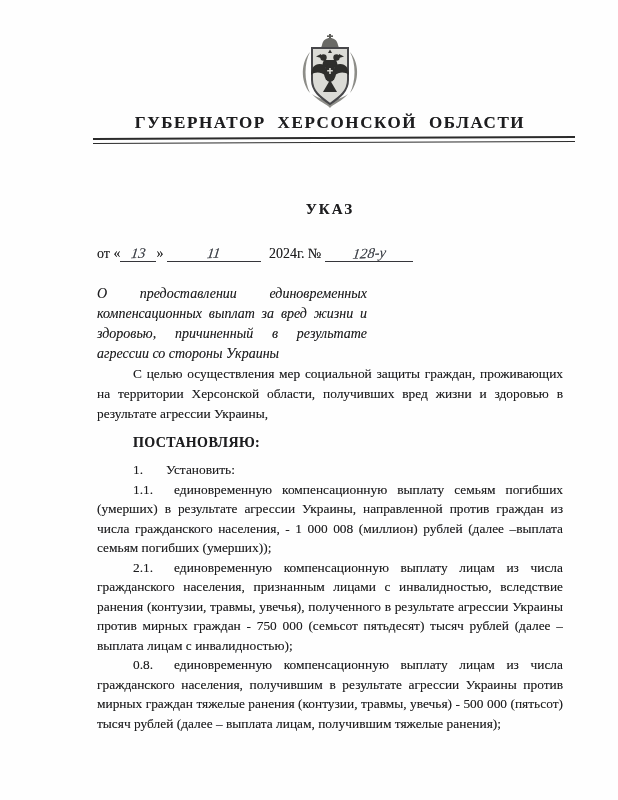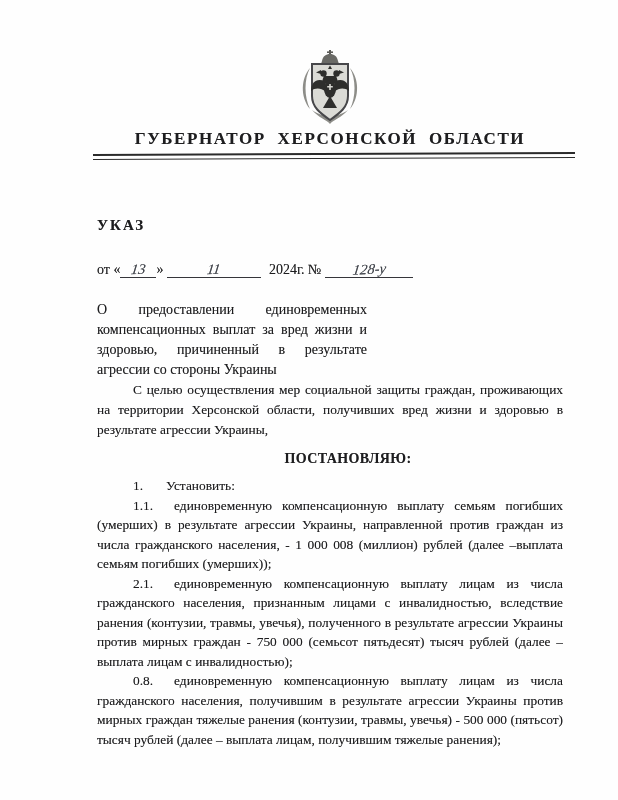--- a/index.html
+++ b/index.html
@@ -7,21 +7,21 @@
     padding: 0;
     background: #ffffff;
   }
   .page {
     position: relative;
     width: 618px;
     height: 800px;
     margin: 0 auto;
     background: #fefefe;
     box-sizing: border-box;
-    padding: 50px 55px 0 97px;
+    padding: 34px 55px 0 97px;
     overflow: hidden;
     font-family: "Liberation Serif", "DejaVu Serif", serif;
     color: #1d1d1f;
   }
   .scan-text { text-shadow: 0 0 0.5px rgba(40,40,40,0.45); }
 
   
   .emblem-wrap {
     text-align: center;
     height: 76px;
@@ -43,20 +43,21 @@
     width: 482px;
     height: 3px;
     border-top: 2px solid #2b2b2b;
     border-bottom: 1px solid #2b2b2b;
     transform: rotate(-0.25deg);
   }
 
   
   .doc-type {
     margin-top: 58px;
+    text-align: center;
     font-weight: bold;
     font-size: 15px;
     letter-spacing: 2px;
   }
   .date-line {
     margin-top: 28px;
     font-size: 14px;
     white-space: nowrap;
   }
   .blank {
@@ -74,39 +75,40 @@
     font-style: italic;
     font-size: 14.5px;
     color: #41454d;
     transform: skewX(-10deg) rotate(-3deg);
   }
 
   
   .subject {
     margin: 22px 0 0 0;
     width: 270px;
+    font-style: italic;
     font-size: 14px;
     line-height: 20px;
     text-align: justify;
   }
   .para {
     margin: 0;
     font-size: 13.4px;
     line-height: 20px;
     text-align: justify;
     text-indent: 36px;
   }
   .intro { }
   .resolve {
     margin-top: 9px;
     margin-bottom: 7px;
     font-weight: bold;
     font-size: 14px;
     letter-spacing: 0.4px;
-    text-align: center;
+    text-align: left;
   }
   .item { line-height: 19.5px; }
   .item-num        { margin-right: 21px; }
   .item-num-wide   { margin-right: 23px; }
 </style>
 </head>
 <body>
 
 <div class="page scan-text">
 

